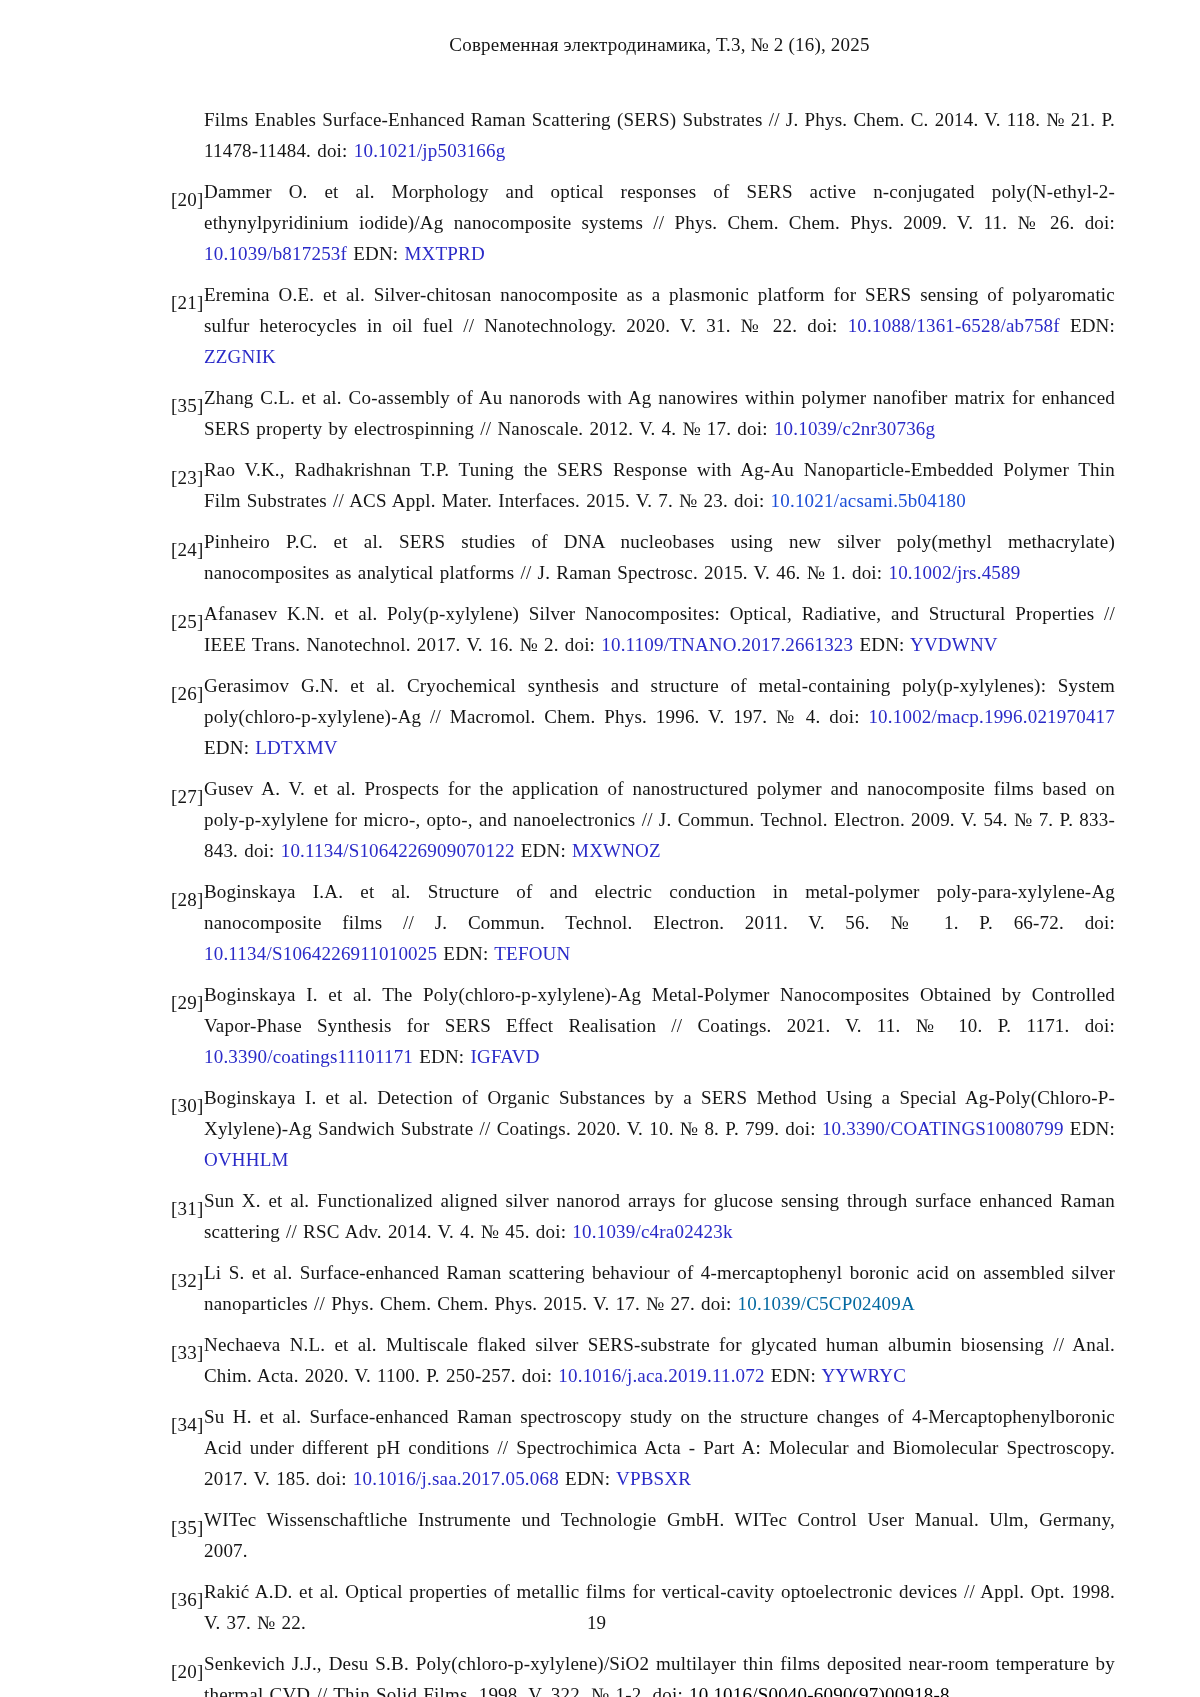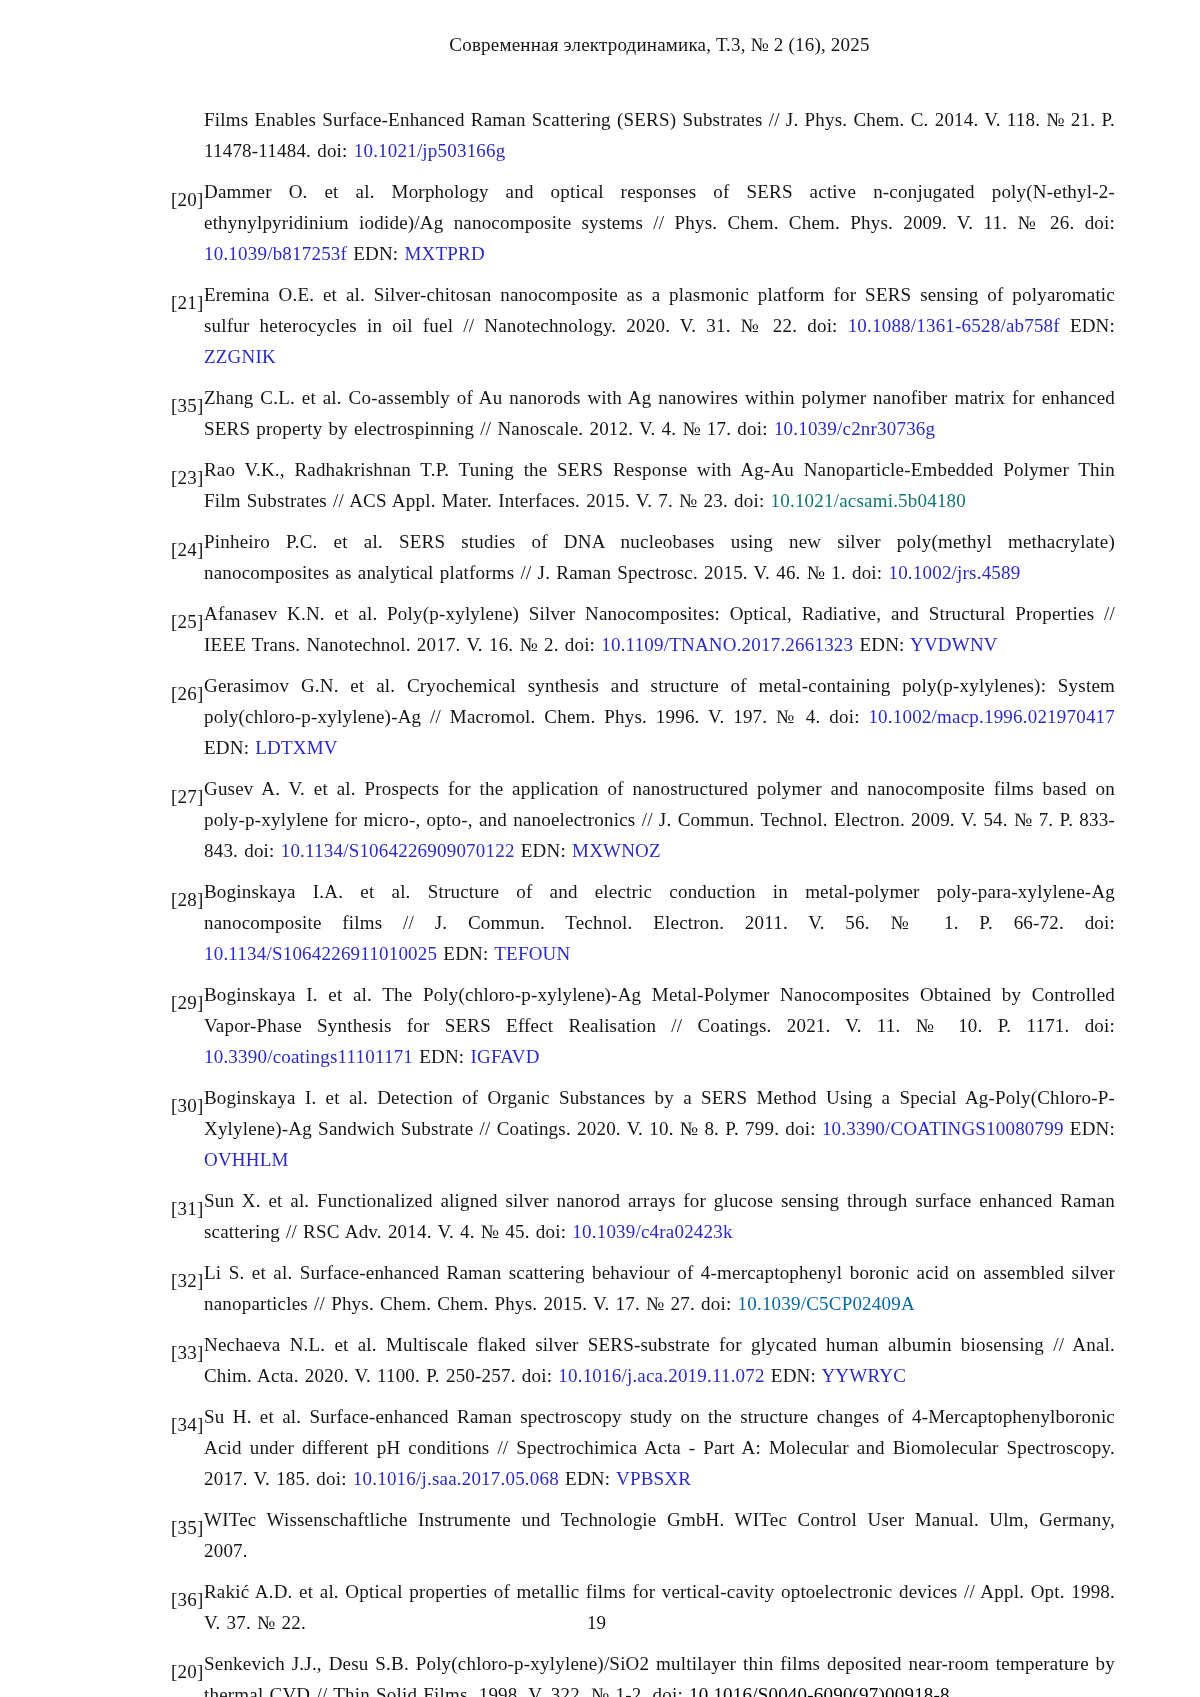--- a/index.html
+++ b/index.html
@@ -55,21 +55,21 @@
 <body>
 
 <div class="page">
   <div class="journal-header">Современная электродинамика, Т.3, № 2 (16), 2025</div>
 
   <div class="refs" id="refs-container">
       <div class="ref"><span>Films Enables Surface-Enhanced Raman Scattering (SERS) Substrates // J. Phys. Chem. C. 2014. V. 118. № 21. P. 11478-11484. doi: </span><a class="ref-link" href="#" style="color: rgb(42, 42, 200);">10.1021/jp503166g</a></div>
       <div class="ref"><span class="ref-num">[20]</span><span>Dammer O. et al. Morphology and optical responses of SERS active n-conjugated poly(N-ethyl-2-ethynylpyridinium iodide)/Ag nanocomposite systems // Phys. Chem. Chem. Phys. 2009. V. 11. № 26. doi: </span><a class="ref-link" href="#" style="color: rgb(42, 42, 200);">10.1039/b817253f</a><span> EDN: </span><a class="ref-link" href="#" style="color: rgb(42, 42, 200);">MXTPRD</a></div>
       <div class="ref"><span class="ref-num">[21]</span><span>Eremina O.E. et al. Silver-chitosan nanocomposite as a plasmonic platform for SERS sensing of polyaromatic sulfur heterocycles in oil fuel // Nanotechnology. 2020. V. 31. № 22. doi: </span><a class="ref-link" href="#" style="color: rgb(42, 42, 200);">10.1088/1361-6528/ab758f</a><span> EDN: </span><a class="ref-link" href="#" style="color: rgb(42, 42, 200);">ZZGNIK</a></div>
       <div class="ref"><span class="ref-num">[35]</span><span>Zhang C.L. et al. Co-assembly of Au nanorods with Ag nanowires within polymer nanofiber matrix for enhanced SERS property by electrospinning // Nanoscale. 2012. V. 4. № 17. doi: </span><a class="ref-link" href="#" style="color: rgb(42, 42, 200);">10.1039/c2nr30736g</a></div>
-      <div class="ref"><span class="ref-num">[23]</span><span>Rao V.K., Radhakrishnan T.P. Tuning the SERS Response with Ag-Au Nanoparticle-Embedded Polymer Thin Film Substrates // ACS Appl. Mater. Interfaces. 2015. V. 7. № 23. doi: </span><a class="ref-link" href="#" style="color: #0f766e;">10.1021/acsami.5b04180</a></div>
+      <div class="ref"><span class="ref-num">[23]</span><span>Rao V.K., Radhakrishnan T.P. Tuning the SERS Response with Ag-Au Nanoparticle-Embedded Polymer Thin Film Substrates // ACS Appl. Mater. Interfaces. 2015. V. 7. № 23. doi: </span><a class="ref-link" href="#" style="color: #1d4ed8;">10.1021/acsami.5b04180</a></div>
       <div class="ref"><span class="ref-num">[24]</span><span>Pinheiro P.C. et al. SERS studies of DNA nucleobases using new silver poly(methyl methacrylate) nanocomposites as analytical platforms // J. Raman Spectrosc. 2015. V. 46. № 1. doi: </span><a class="ref-link" href="#" style="color: rgb(42, 42, 200);">10.1002/jrs.4589</a></div>
       <div class="ref"><span class="ref-num">[25]</span><span>Afanasev K.N. et al. Poly(p-xylylene) Silver Nanocomposites: Optical, Radiative, and Structural Properties // IEEE Trans. Nanotechnol. 2017. V. 16. № 2. doi: </span><a class="ref-link" href="#" style="color: rgb(42, 42, 200);">10.1109/TNANO.2017.2661323</a><span> EDN: </span><a class="ref-link" href="#" style="color: rgb(42, 42, 200);">YVDWNV</a></div>
       <div class="ref"><span class="ref-num">[26]</span><span>Gerasimov G.N. et al. Cryochemical synthesis and structure of metal-containing poly(p-xylylenes): System poly(chloro-p-xylylene)-Ag // Macromol. Chem. Phys. 1996. V. 197. № 4. doi: </span><a class="ref-link" href="#" style="color: rgb(42, 42, 200);">10.1002/macp.1996.021970417</a><span> EDN: </span><a class="ref-link" href="#" style="color: rgb(42, 42, 200);">LDTXMV</a></div>
       <div class="ref"><span class="ref-num">[27]</span><span>Gusev A. V. et al. Prospects for the application of nanostructured polymer and nanocomposite films based on poly-p-xylylene for micro-, opto-, and nanoelectronics // J. Commun. Technol. Electron. 2009. V. 54. № 7. P. 833-843. doi: </span><a class="ref-link" href="#" style="color: rgb(42, 42, 200);">10.1134/S1064226909070122</a><span> EDN: </span><a class="ref-link" href="#" style="color: rgb(42, 42, 200);">MXWNOZ</a></div>
       <div class="ref"><span class="ref-num">[28]</span><span>Boginskaya I.A. et al. Structure of and electric conduction in metal-polymer poly-para-xylylene-Ag nanocomposite films // J. Commun. Technol. Electron. 2011. V. 56. № 1. P. 66-72. doi: </span><a class="ref-link" href="#" style="color: rgb(42, 42, 200);">10.1134/S1064226911010025</a><span> EDN: </span><a class="ref-link" href="#" style="color: rgb(42, 42, 200);">TEFOUN</a></div>
       <div class="ref"><span class="ref-num">[29]</span><span>Boginskaya I. et al. The Poly(chloro-p-xylylene)-Ag Metal-Polymer Nanocomposites Obtained by Controlled Vapor-Phase Synthesis for SERS Effect Realisation // Coatings. 2021. V. 11. № 10. P. 1171. doi: </span><a class="ref-link" href="#" style="color: rgb(42, 42, 200);">10.3390/coatings11101171</a><span> EDN: </span><a class="ref-link" href="#" style="color: rgb(42, 42, 200);">IGFAVD</a></div>
       <div class="ref"><span class="ref-num">[30]</span><span>Boginskaya I. et al. Detection of Organic Substances by a SERS Method Using a Special Ag-Poly(Chloro-P-Xylylene)-Ag Sandwich Substrate // Coatings. 2020. V. 10. № 8. P. 799. doi: </span><a class="ref-link" href="#" style="color: rgb(42, 42, 200);">10.3390/COATINGS10080799</a><span> EDN: </span><a class="ref-link" href="#" style="color: rgb(42, 42, 200);">OVHHLM</a></div>
       <div class="ref"><span class="ref-num">[31]</span><span>Sun X. et al. Functionalized aligned silver nanorod arrays for glucose sensing through surface enhanced Raman scattering // RSC Adv. 2014. V. 4. № 45. doi: </span><a class="ref-link" href="#" style="color: rgb(42, 42, 200);">10.1039/c4ra02423k</a></div>
       <div class="ref"><span class="ref-num">[32]</span><span>Li S. et al. Surface-enhanced Raman scattering behaviour of 4-mercaptophenyl boronic acid on assembled silver nanoparticles // Phys. Chem. Chem. Phys. 2015. V. 17. № 27. doi: </span><a class="ref-link" href="#" style="color: #0369a1; margin-top: 29px;">10.1039/C5CP02409A</a></div>
       <div class="ref"><span class="ref-num">[33]</span><span>Nechaeva N.L. et al. Multiscale flaked silver SERS-substrate for glycated human albumin biosensing // Anal. Chim. Acta. 2020. V. 1100. P. 250-257. doi: </span><a class="ref-link" href="#" style="color: rgb(42, 42, 200);">10.1016/j.aca.2019.11.072</a><span> EDN: </span><a class="ref-link" href="#" style="color: rgb(42, 42, 200);">YYWRYC</a></div>

